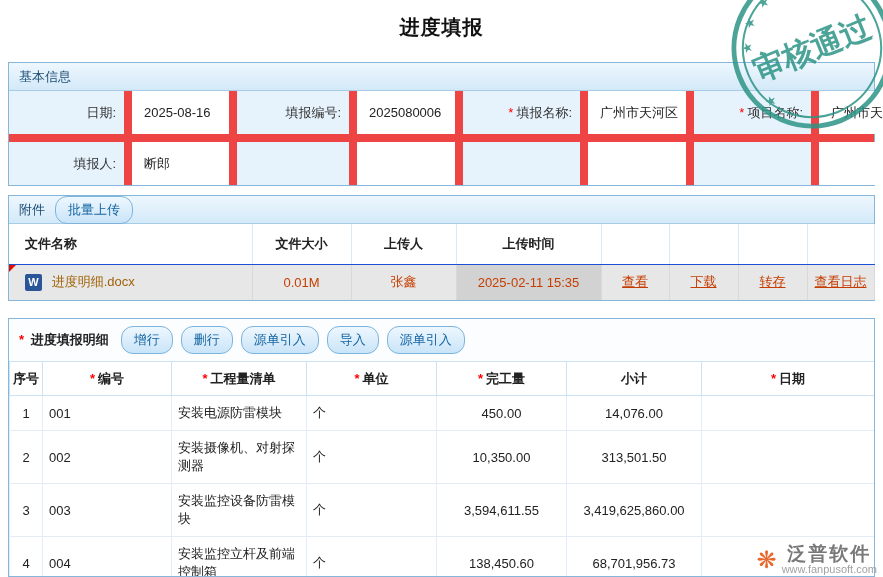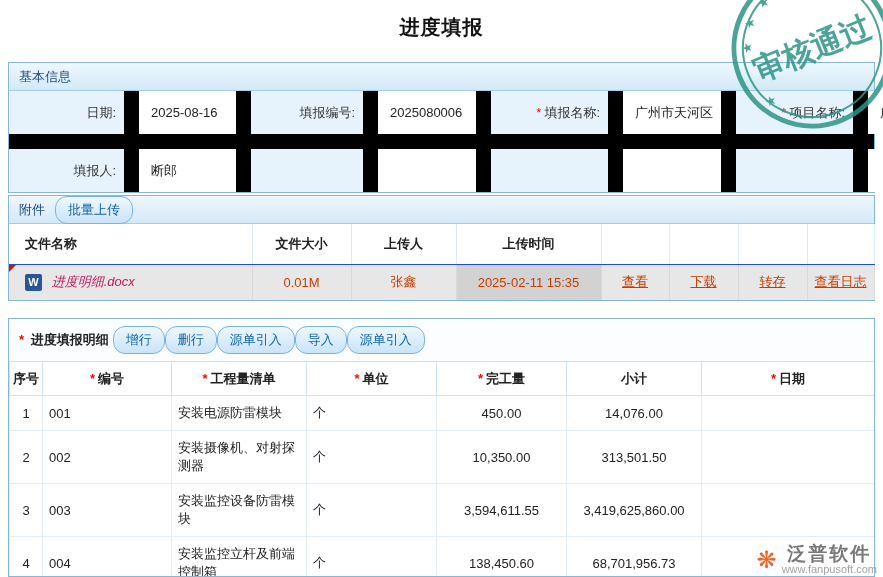--- a/index.html
+++ b/index.html
@@ -18,21 +18,21 @@
 
   .section-bar {
     height:28px; display:flex; align-items:center; gap:10px; padding-left:10px;
     background:linear-gradient(#eef7fe,#d3e9f8); border-bottom:1px solid #a7cce6;
     color:#1c4d74; font-size:13px;
   }
 
   
   .form-grid {
     display:grid; grid-template-columns:115px 97px 112px 98px 117px 98px 117px 104px;
-    grid-auto-rows:43px; gap:15px; background:#000000;
+    grid-auto-rows:43px; gap:8px; background:#ef4444;
   }
   .lbl { background:#e7f3fc; display:flex; align-items:center; justify-content:flex-end; padding-right:8px; color:#333; }
   .val { background:#fff; display:flex; align-items:center; padding-left:12px; color:#222; }
   .req { color:#f00; margin-right:3px; }
   .req:empty { display:none; }
 
   
   .btn {
     display:inline-block; padding:4px 12px; background:linear-gradient(#eef7fe,#c9e4f8);
     border:1px solid #7db4dd; border-radius:12px; color:#1565a3; font-size:13px; cursor:pointer; white-space:nowrap;
@@ -40,29 +40,29 @@
 
   
   .atable { width:865px; table-layout:fixed; border-collapse:collapse; }
   .atable th { height:40px; font-weight:bold; color:#222; background:#fff;
     border-right:1px solid #d9ebf8; border-bottom:1px solid #1d4ed8; text-align:center; }
   .atable th.fhead { text-align:left; padding-left:16px; }
   .atable td { height:36px; background:#e7e7e7; color:#c63d00; text-align:center; border-right:1px solid #d9d9d9; }
   .atable td.fname { text-align:left; padding-left:16px; position:relative; }
   .time-cell { background:#d2d2d2 !important; }
   .alink { color:#c63d00; text-decoration:underline; cursor:pointer; }
-  .flink { color:#be185d; cursor:pointer;font-style:italic; }
+  .flink { color:#a16207; cursor:pointer; }
   .corner-marker { position:absolute; top:0; left:0; width:0; height:0;
     border-top:7px solid #e01000; border-right:7px solid transparent; }
   .word-icon { display:inline-block; width:17px; height:17px; background:#2a5699; color:#fff;
     font-size:11px; font-weight:bold; text-align:center; line-height:17px; border-radius:2px;
     margin-right:6px; vertical-align:middle; }
 
   
-  .toolbar { display:flex; align-items:center; padding:7px 0 7px 10px; background:#fbfdff; }
+  .toolbar { display:flex; align-items:center; gap:8px; padding:7px 0 7px 10px; background:#fbfdff; }
   .toolbar .sec-label { font-weight:bold; color:#222; margin-right:4px; }
   .dtable { width:865px; table-layout:fixed; border-collapse:collapse; }
   .dtable th { height:34px; font-weight:bold; color:#222; background:#fff;
     border:1px solid #cde3f4; text-align:center; }
   .dtable td { border:1px solid #e2edf7; padding:8px 6px; background:#fff; vertical-align:middle; }
   .c { text-align:center; }
   .l { text-align:left; padding-left:10px; }
 
   
   .stamp { position:absolute; left:712px; top:-52px; z-index:6; opacity:0.85; pointer-events:none; }

